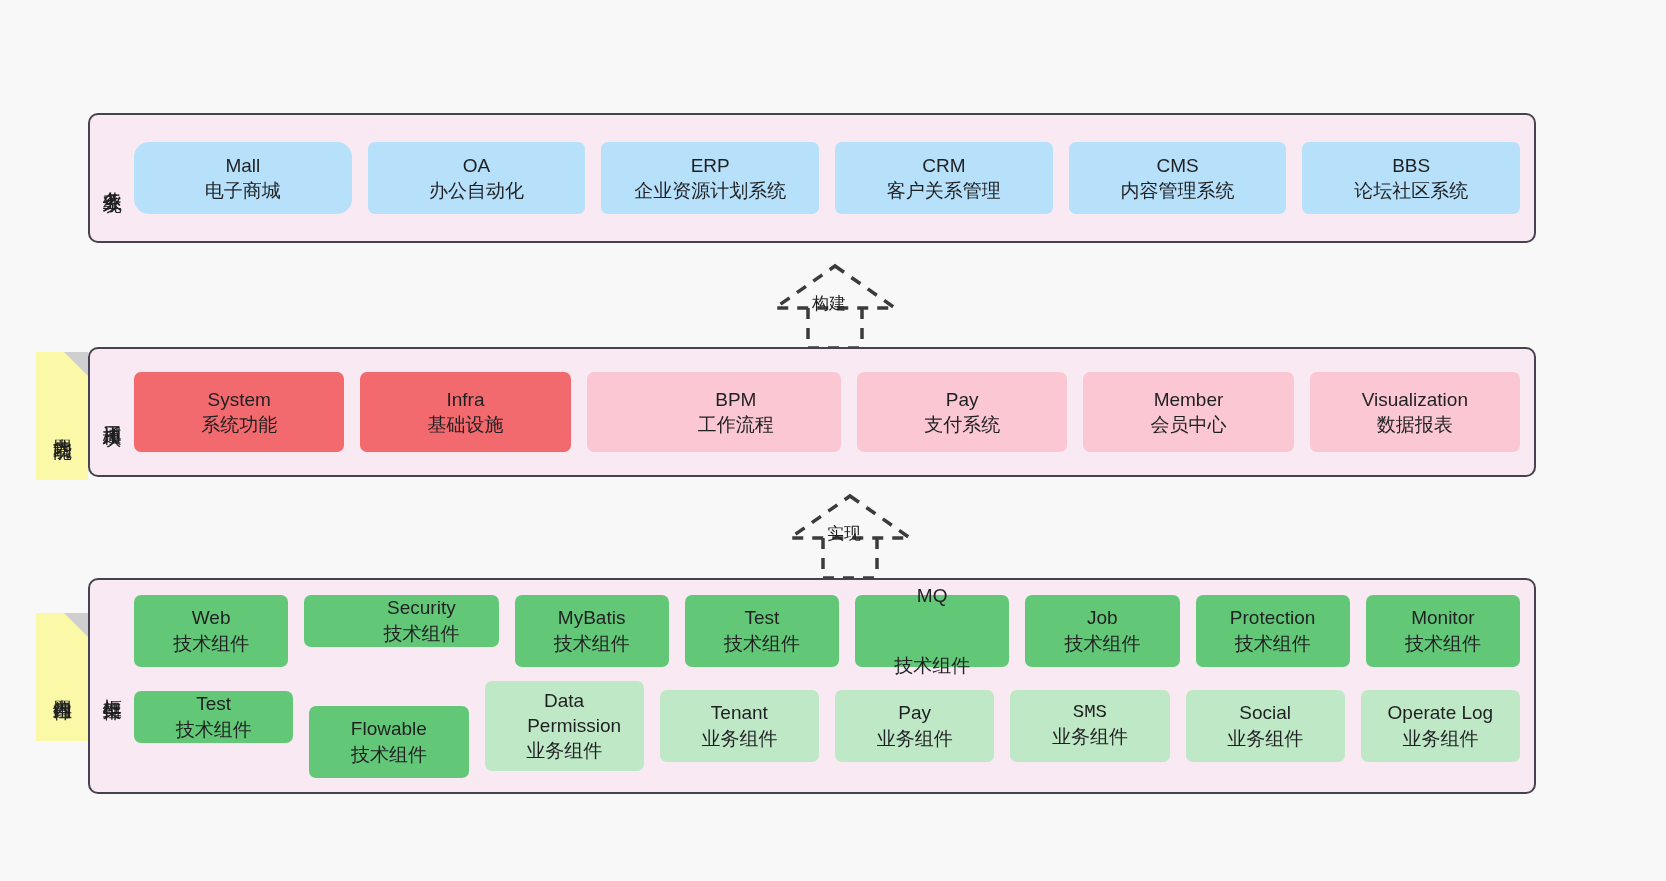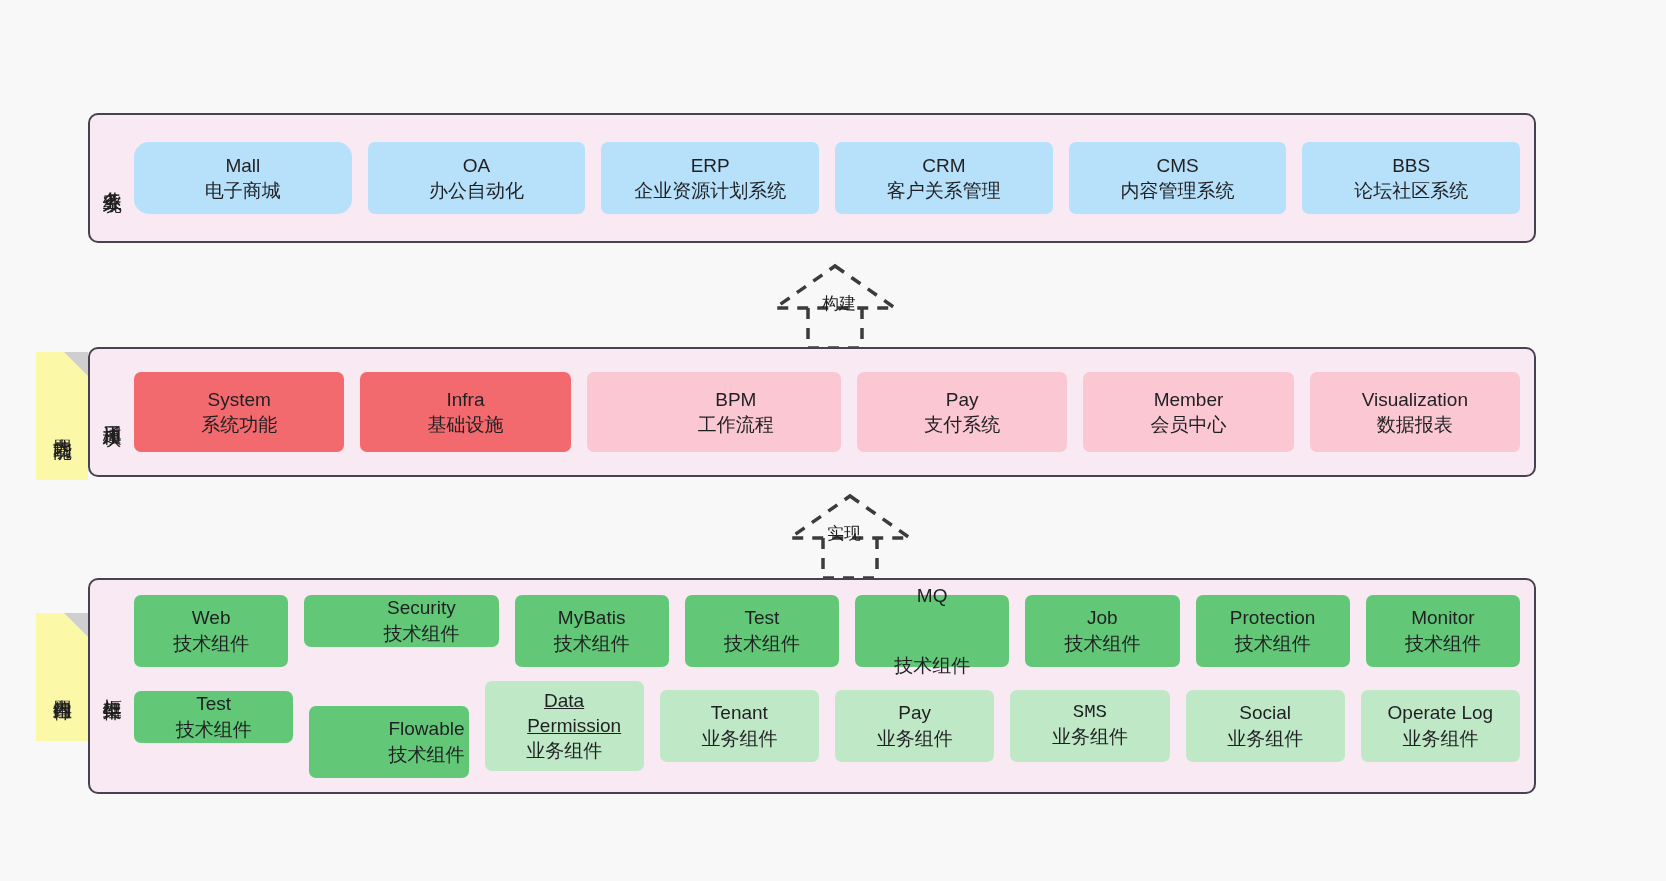--- a/index.html
+++ b/index.html
@@ -154,21 +154,21 @@
 
   <div class="connector" style="left:750px; top:258px; width:170px; height:92px;">
     <svg width="170" height="92" viewBox="0 0 170 92">
 
       <polygon points="85,8 145,50 25,50" fill="none" stroke="#3b3b3b" stroke-width="3.5" stroke-dasharray="11 9" stroke-linejoin="miter"></polygon>
 
       <line x1="58" y1="50" x2="58" y2="90" stroke="#3b3b3b" stroke-width="3.5" stroke-dasharray="11 9"></line>
       <line x1="112" y1="50" x2="112" y2="90" stroke="#3b3b3b" stroke-width="3.5" stroke-dasharray="11 9"></line>
       <line x1="58" y1="90" x2="112" y2="90" stroke="#3b3b3b" stroke-width="3.5" stroke-dasharray="11 9"></line>
     </svg>
-    <span class="conn-label" style="left:62px; top:34px;margin-left:10px;">构建</span>
+    <span class="conn-label" style="left:62px; top:34px;">构建</span>
   </div>
 
   <div class="note" style="left:36px; top:352px; width:52px; height:128px;">
     <span class="fold"></span>
     <span>内置功能</span>
   </div>
 
   <div class="layer" id="layer-common" style="left:88px; top:347px; width:1448px; height:130px;">
     <div class="layer-title">通用模块</div>
     <div class="layer-body">
@@ -254,26 +254,26 @@
             <span class="n-en">Monitor</span>
             <span class="n-cn">技术组件</span>
           </div>
         </div>
 
         <div class="row" style="align-items:flex-start;">
           <div class="node green" style="height:52px; margin-top:10px;">
             <span class="n-en">Test</span>
             <span class="n-cn">技术组件</span>
           </div>
-          <div class="node green" style="height:72px; margin-top:25px;align-items:flex-end;">
+          <div class="node green" style="height:72px; margin-top:25px;">
             <span class="n-en">Flowable</span>
             <span class="n-cn">技术组件</span>
           </div>
           <div class="node ltgreen" style="height:90px;">
-            <span class="n-en" style="max-width:7ch;text-decoration:underline;">Data Permission</span>
+            <span class="n-en" style="max-width:7ch;">Data Permission</span>
             <span class="n-cn">业务组件</span>
           </div>
           <div class="node ltgreen" style="height:72px; margin-top:9px;">
             <span class="n-en">Tenant</span>
             <span class="n-cn">业务组件</span>
           </div>
           <div class="node ltgreen" style="height:72px; margin-top:9px;">
             <span class="n-en">Pay</span>
             <span class="n-cn">业务组件</span>
           </div>

